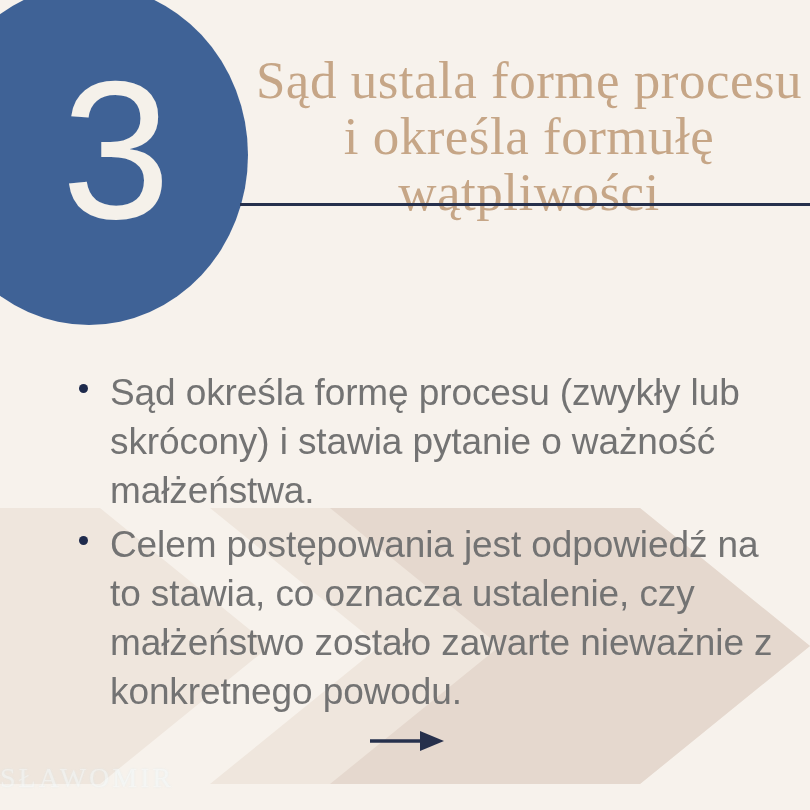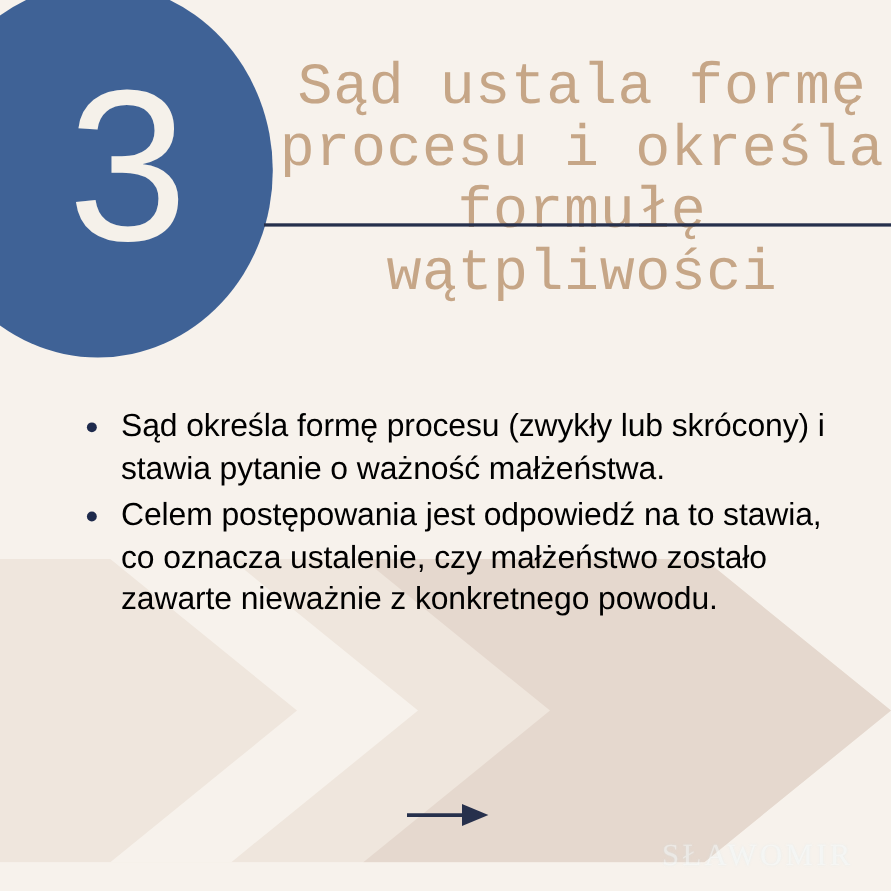--- a/index.html
+++ b/index.html
@@ -61,21 +61,21 @@
     margin-top: -8px;
   }
 
   
   .heading {
     position: absolute;
     left: 248px;
     top: 52px;
     width: 562px;
     text-align: center;
-    font-family: Liberation Mono, monospace;
+    font-family: Liberation Serif, serif;
     font-size: 53px;
     line-height: 1.06;
     color: #c6a687;
     letter-spacing: 0.5px;
   }
 
   
   .heading-rule {
     position: absolute;
     left: 240px;
@@ -89,23 +89,23 @@
   .bullets {
     position: absolute;
     left: 68px;
     top: 368px;
     width: 712px;
     list-style: none;
   }
   .bullets li {
     position: relative;
     padding-left: 42px;
-    font-size: 29px;
+    font-size: 37px;
     line-height: 1.33;
-    color: #000000;
+    color: #737373;
     letter-spacing: -0.1px;
     margin-bottom: 4px;
     font-weight: 400;
   }
   .bullets li .dot {
     position: absolute;
     left: 11px;
     top: 16px;
     width: 9px;
     height: 9px;
@@ -121,21 +121,21 @@
     width: 78px;
     height: 26px;
   }
 
   
   .watermark {
     position: absolute;
     left: 0;
     top: 762px;
     width: 776px;
-    text-align: right;
+    text-align: left;
     font-family: "Liberation Serif", serif;
     font-size: 28px;
     letter-spacing: 3px;
     color: rgba(255,255,255,0.55);
     text-shadow: 0 0 2px rgba(200,230,240,0.5);
     opacity: 0.72;
     pointer-events: none;
   }
 </style>
 </head>

